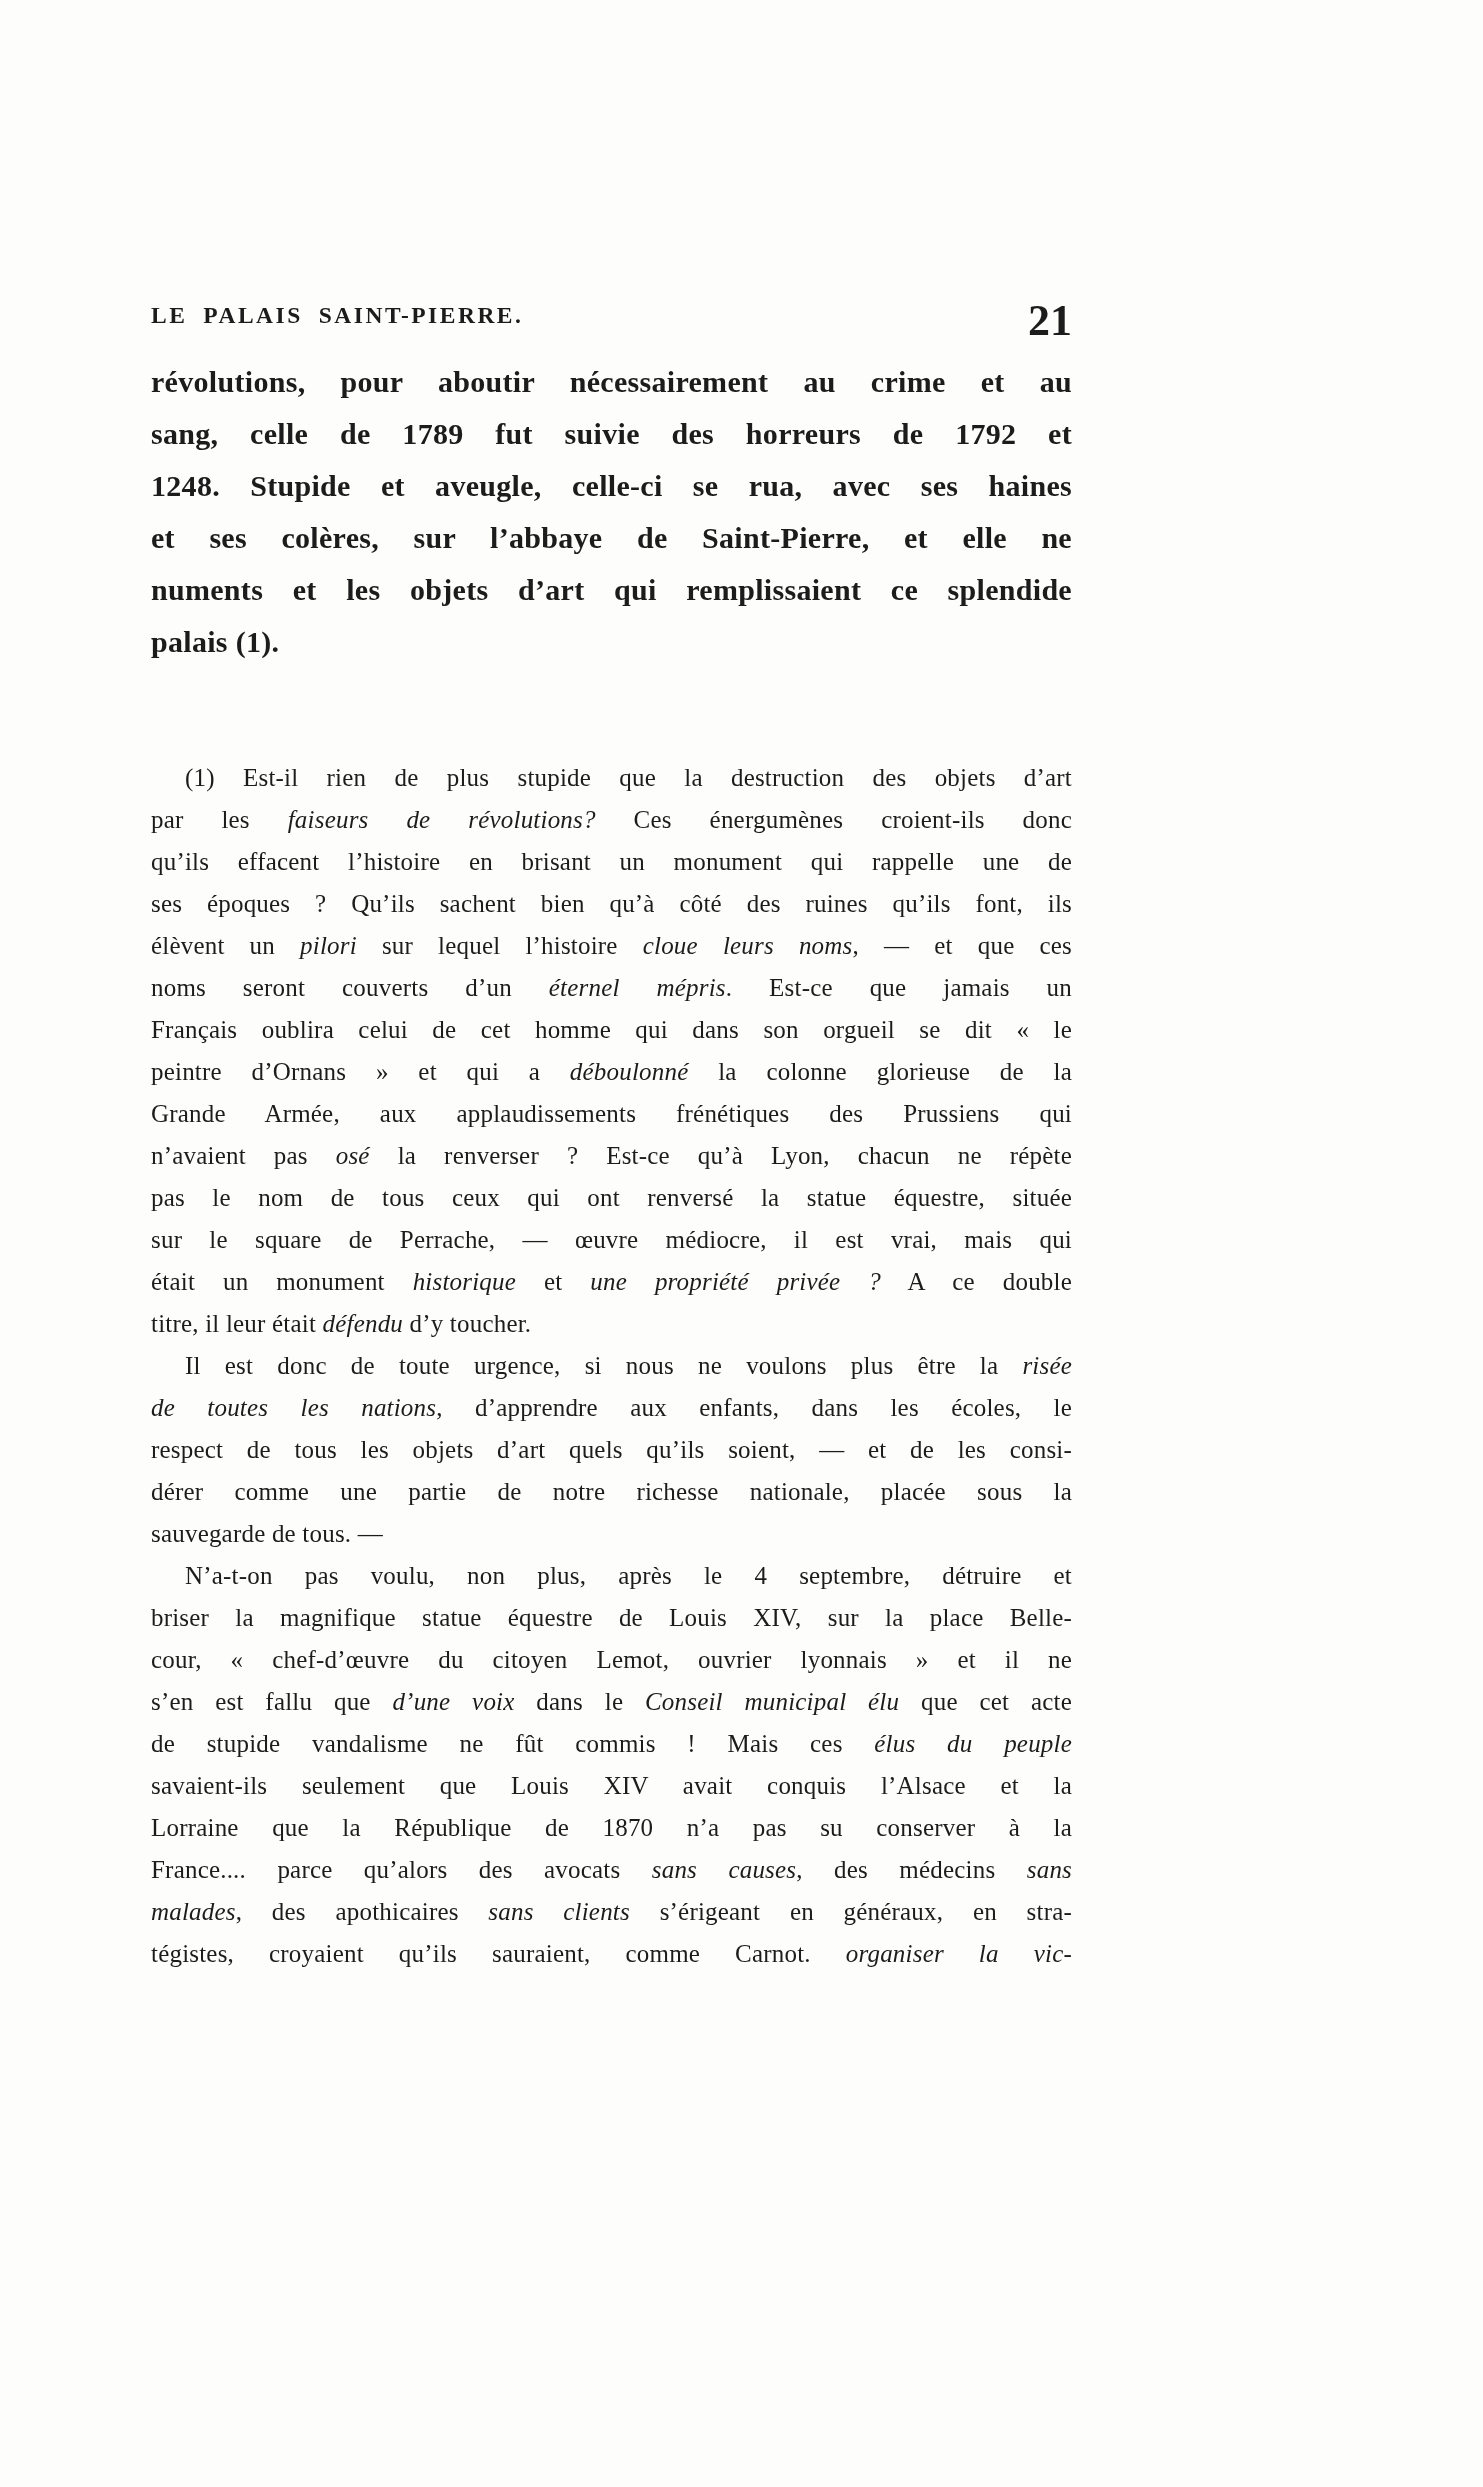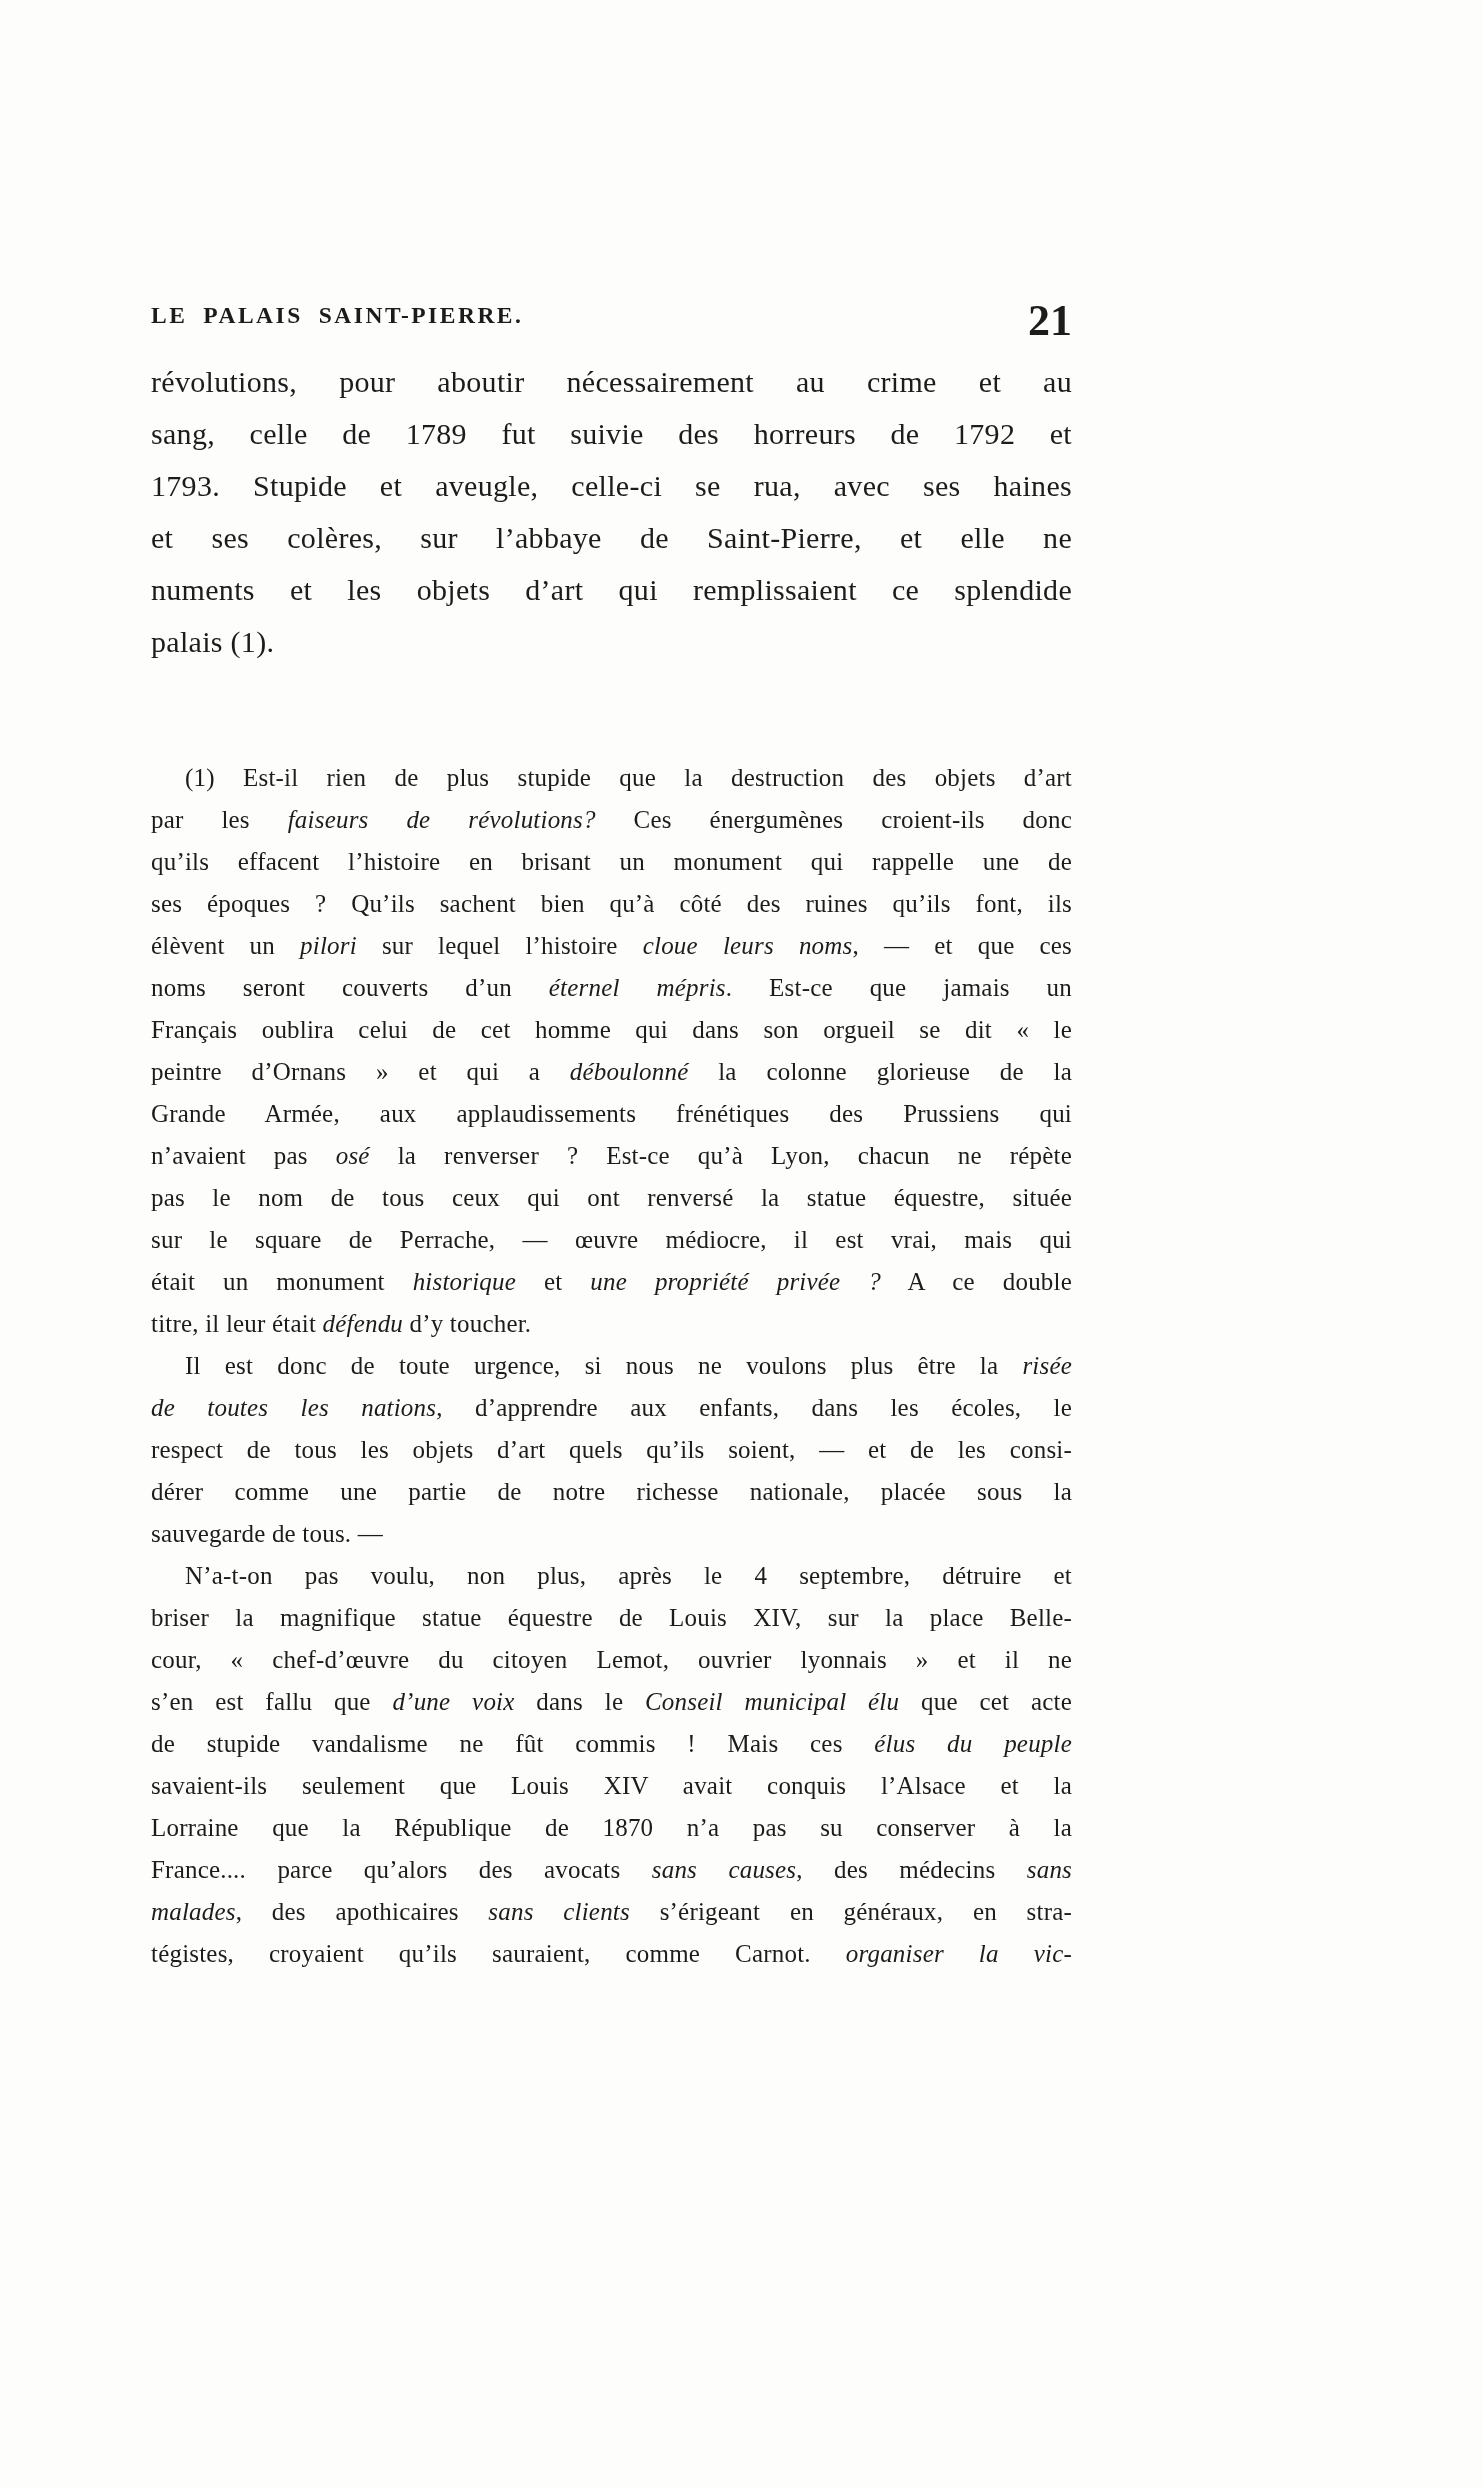--- a/index.html
+++ b/index.html
@@ -34,20 +34,21 @@
     right: 0;
     top: 0;
     font-size: 44px;
     font-weight: bold;
   }
   .body-paragraph {
     top: 356px;
     font-size: 30px;
     line-height: 52px;
     letter-spacing: 0.3px;
+    font-weight: bold;
   }
   .footnote-section {
     top: 757px;
     font-size: 25px;
     line-height: 42px;
     letter-spacing: 0.2px;
   }
   .line {
     text-align: justify;
     text-align-last: justify;
@@ -64,21 +65,21 @@
 <div class="page" style="--ink: #1c1c1c; --paper: #fdfdfc;">
 
   <div class="column running-header">
     <span class="header-title">LE PALAIS SAINT-PIERRE.</span>
     <span class="page-number">21</span>
   </div>
 
   <div class="column body-paragraph">
       <div class="line"><span>révolutions, pour aboutir nécessairement au crime et au</span></div>
       <div class="line"><span>sang, celle de 1789 fut suivie des horreurs de 1792 et</span></div>
-      <div class="line"><span>1793. Stupide et aveugle, celle-ci se rua, avec ses haines</span></div>
+      <div class="line"><span>1248. Stupide et aveugle, celle-ci se rua, avec ses haines</span></div>
       <div class="line"><span>et ses colères, sur l’abbaye de Saint-Pierre, et elle ne</span></div>
       <div class="line"><span>numents et les objets d’art qui remplissaient ce splendide</span></div>
       <div class="line para-end"><span>palais (1).</span></div>
     </div>
 
   <div class="column footnote-section">
     <div>
         <div class="line indent"><span>(1) Est-il rien de plus stupide que la destruction des objets d’art</span></div>
         <div class="line"><span>par les </span><i>faiseurs de révolutions?</i><span> Ces énergumènes croient-ils donc</span></div>
         <div class="line"><span>qu’ils effacent l’histoire en brisant un monument qui rappelle une de</span></div>

